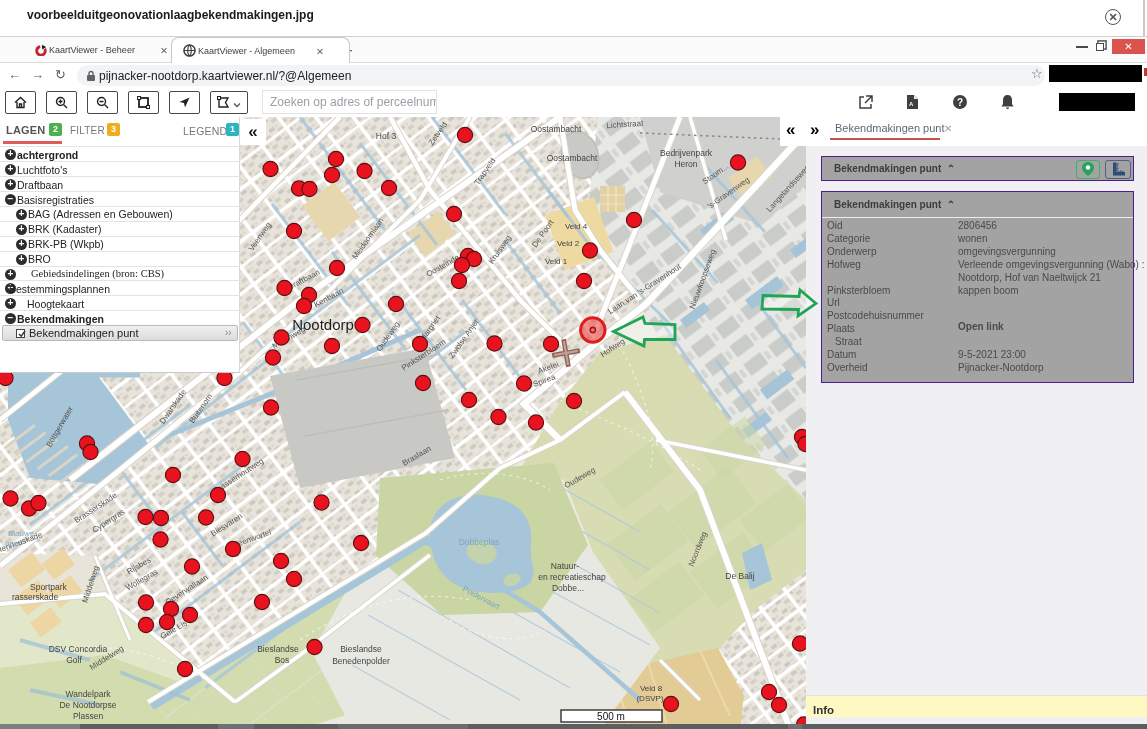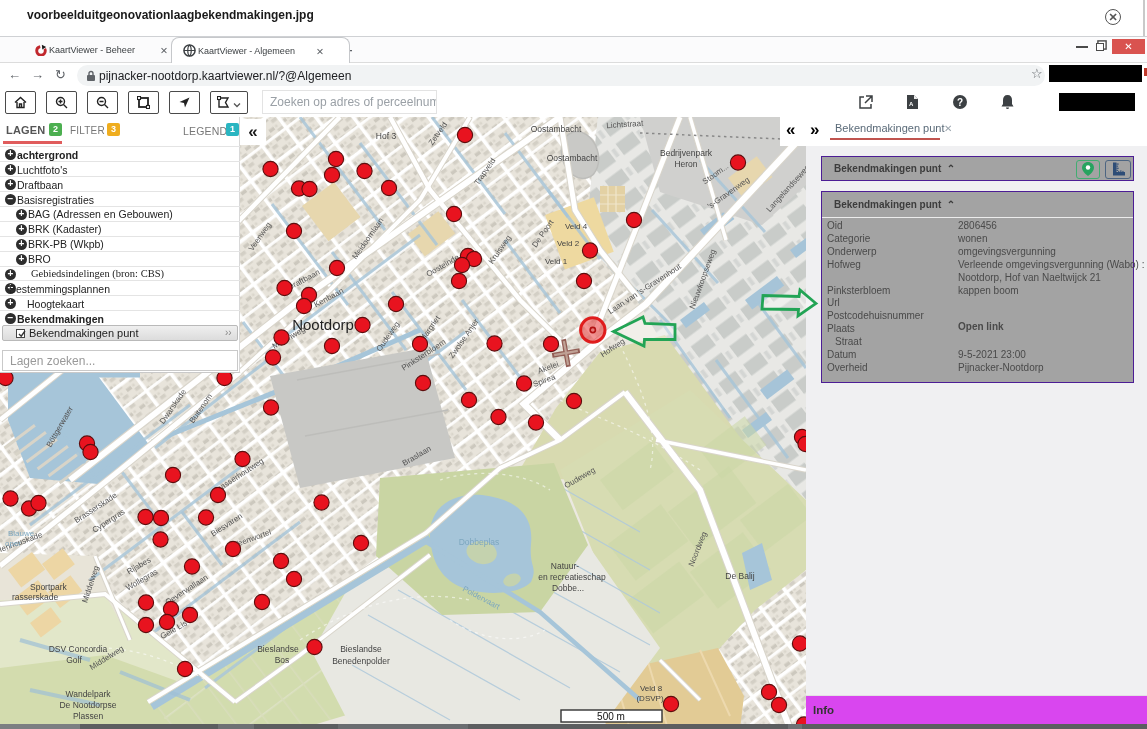--- a/index.html
+++ b/index.html
@@ -41,21 +41,21 @@
 .lrow .ic{position:absolute;top:2px;width:11px;height:11px;border-radius:50%;background:#2d2d2d;color:#fff;font-size:10px;line-height:10px;text-align:center;font-weight:bold}
 .lrow .tx{position:absolute;top:1.5px}
 #selrow{left:2px;top:208px;width:236px;height:16px;background:linear-gradient(#efefef,#dcdcdc);border:1px solid #b9b9b9;border-radius:2px;font-size:11px;color:#222;z-index:6}
 #lsearch{left:2px;top:233px;width:236px;height:21px;border:1px solid #c9c9c9;background:#fff;font-size:12px;color:#999;line-height:20px;padding-left:7px;z-index:6}
 #collbtn{left:240px;top:119px;width:26px;height:26px;background:#fff;font-size:17px;font-weight:bold;color:#1a1a1a;text-align:center;line-height:25px;z-index:5}
 
 #rheader{left:780px;top:117px;width:367px;height:29px;background:#fff;z-index:5}
 #rbody{left:806px;top:146px;width:341px;height:578px;background:#f0f0f2;z-index:5}
 .card{position:absolute;left:15px;width:313px;background:#a3a3a3;border:1px solid #4c1d95}
 .kv{position:absolute;font-size:10px;color:#4a4a4a;white-space:nowrap}
-#rfoot{position:absolute;left:0;top:549px;width:341px;height:29px;background:#d946ef;border-top:1px solid #e2e2e2;font-size:11.5px;font-weight:bold;color:#333}
+#rfoot{position:absolute;left:0;top:549px;width:341px;height:22px;background:#fef9c3;border-top:1px solid #e2e2e2;font-size:11.5px;font-weight:bold;color:#333}
 #bottombar{left:0;top:724px;width:1147px;height:5px;background:#5c5e60;z-index:9}
 </style></head>
 <body>
 <div id="page">
 <div class="abs" id="title">voorbeelduitgeonovationlaagbekendmakingen.jpg</div>
 <div class="abs" id="closeall">✕</div>
 <div class="abs" style="left:1143px;top:0;width:2px;height:36px;background:#c9c9c9"></div>
 
 <div class="abs" id="chrome">
   <div class="abs" id="tabbar"></div>
@@ -508,21 +508,20 @@
         <span class="tx" style="left:17px;font-weight:bold;text-align:right;">Bekendmakingen</span>
       </div>
   <div class="abs" id="selrow">
         <span class="abs" style="left:13px;top:3px;width:9px;height:9px;border:1.1px solid #444;background:#fff"></span>
         <svg class="abs" style="left:14.5px;top:4px" width="8" height="8" viewBox="0 0 8 8">
           <path d="M1 4 L3.2 6.2 L7 1" stroke="#333" stroke-width="1.4" fill="none"></path>
         </svg>
         <span class="abs" style="left:26px;top:1px">Bekendmakingen punt</span>
         <span class="abs" style="left:222px;top:1px;color:#888;font-size:10px">››</span>
       </div>
-  <div class="abs" id="lsearch">Lagen zoeken...</div>
 </div>
 <div class="abs" id="collbtn">«</div>
 
 <div class="abs" id="rheader">
   <span class="abs" style="left:6px;top:3px;font-size:17px;font-weight:bold">«</span>
   <span class="abs" style="left:30px;top:3px;font-size:17px;font-weight:bold">»</span>
   <span class="abs" style="left:55px;top:5px;font-size:11px;color:#5a6a78">Bekendmakingen punt</span>
   <span class="abs" style="left:164px;top:6px;font-size:10px;color:#9aa4ac">✕</span>
   <div class="abs" style="left:50px;top:21px;width:110px;height:2.4px;background:#c0544f"></div>
 </div>

